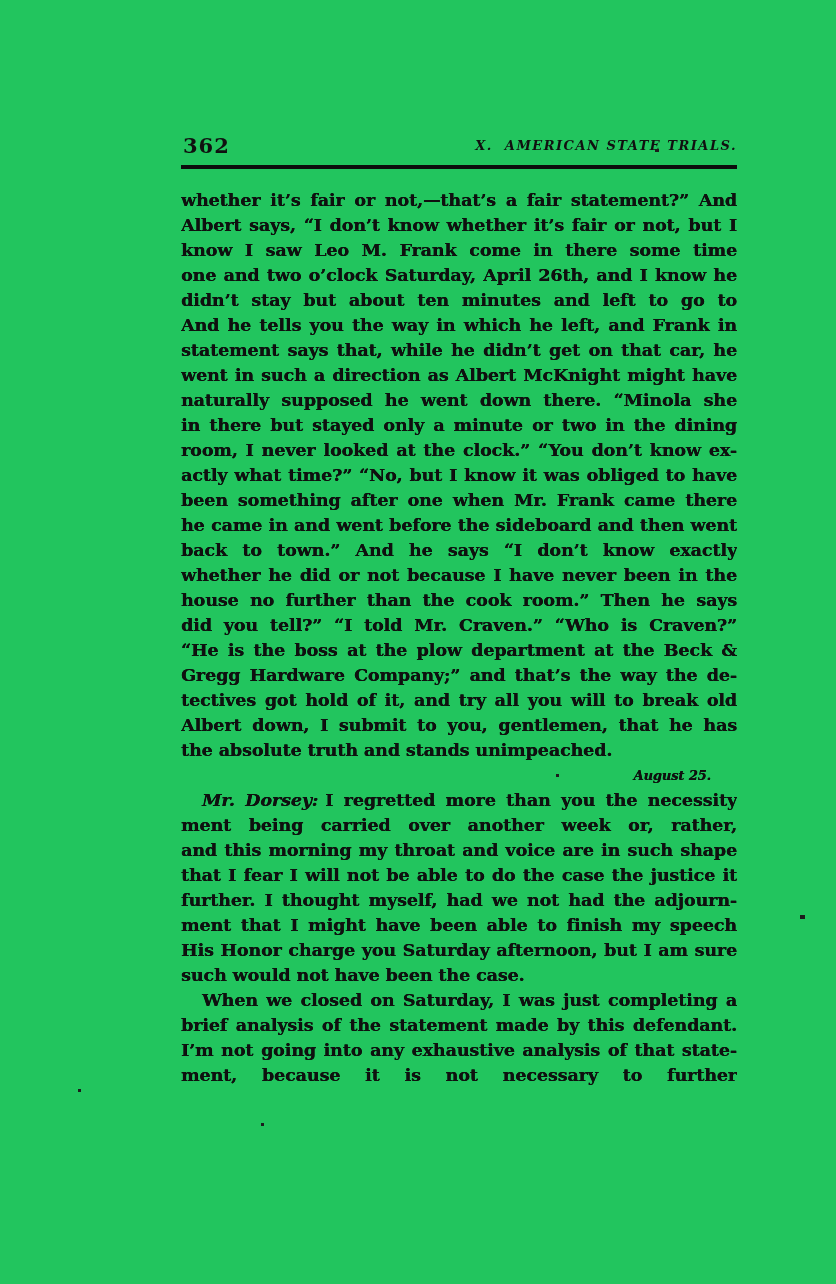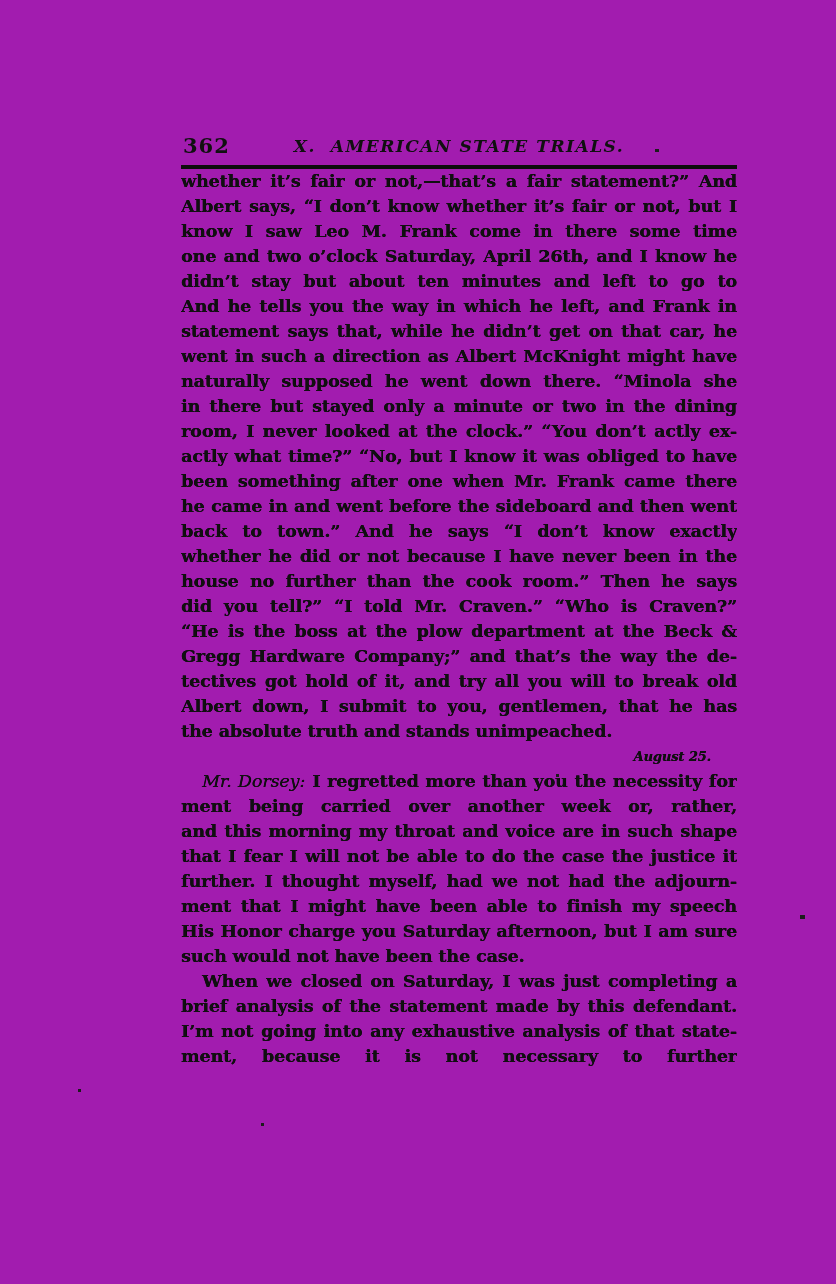--- a/index.html
+++ b/index.html
@@ -4,21 +4,21 @@
 <style>
   html, body {
     margin: 0;
     padding: 0;
     background: #ffffff;
   }
   .page {
     position: relative;
     width: 836px;
     height: 1284px;
-    background: #a21caf;
+    background: #22c55e;
     overflow: hidden;
     font-family: "DejaVu Serif", "Liberation Serif", serif;
     color: #101010;
   }
   .content {
     position: absolute;
     left: 181px;
     top: 133px;
     width: 556px;
   }
@@ -30,33 +30,34 @@
   .pagenum {
     position: absolute;
     left: 2px;
     top: 0;
     font-size: 21px;
     font-weight: bold;
     letter-spacing: 1px;
   }
   .runtitle {
     display: block;
-    text-align: center;
-    font-size: 17px;
+    text-align: right;
+    font-size: 13px;
     font-weight: bold;
     font-style: italic;
     letter-spacing: 1.5px;
     white-space: pre;
   }
   .rule {
     margin-top: 6px;
     height: 4px;
     background: #0d0d0d;
   }
   .body-text {
+    margin-top: 19px;
     font-size: 17.5px;
     font-weight: 600;
     letter-spacing: -0.1px;
     text-shadow: 0.2px 0 0 #000;
   }
   .line {
     height: 25px;
     line-height: 25px;
     text-align: justify;
     text-align-last: justify;
@@ -73,21 +74,21 @@
     line-height: 25px;
     text-align: right;
     text-align-last: right;
     padding-right: 26px;
     font-style: italic;
     font-weight: bold;
     font-size: 13px;
   }
   .lead {
     font-style: italic;
-    font-weight: normal;
+    font-weight: bold;
     padding-right: 7px;
   }
   .speck {
     position: absolute;
     background: #1c1c1c;
   }
 </style>
 </head>
 <body>
 
@@ -102,21 +103,21 @@
         <div class="line">whether it’s fair or not,—that’s a fair statement?” And</div>
         <div class="line">Albert says, “I don’t know whether it’s fair or not, but I</div>
         <div class="line">know I saw Leo M. Frank come in there some time between</div>
         <div class="line">one and two o’clock Saturday, April 26th, and I know he</div>
         <div class="line">didn’t stay but about ten minutes and left to go to town.”</div>
         <div class="line">And he tells you the way in which he left, and Frank in his</div>
         <div class="line">statement says that, while he didn’t get on that car, he</div>
         <div class="line">went in such a direction as Albert McKnight might have</div>
         <div class="line">naturally supposed he went down there. “Minola she went</div>
         <div class="line">in there but stayed only a minute or two in the dining</div>
-        <div class="line">room, I never looked at the clock.” “You don’t actly ex-</div>
+        <div class="line">room, I never looked at the clock.” “You don’t know ex-</div>
         <div class="line">actly what time?” “No, but I know it was obliged to have</div>
         <div class="line">been something after one when Mr. Frank came there and</div>
         <div class="line">he came in and went before the sideboard and then went</div>
         <div class="line">back to town.” And he says “I don’t know exactly</div>
         <div class="line">whether he did or not because I have never been in the</div>
         <div class="line">house no further than the cook room.” Then he says “Who</div>
         <div class="line">did you tell?” “I told Mr. Craven.” “Who is Craven?”</div>
         <div class="line">“He is the boss at the plow department at the Beck &amp;</div>
         <div class="line">Gregg Hardware Company;” and that’s the way the de-</div>
         <div class="line">tectives got hold of it, and try all you will to break old</div>

